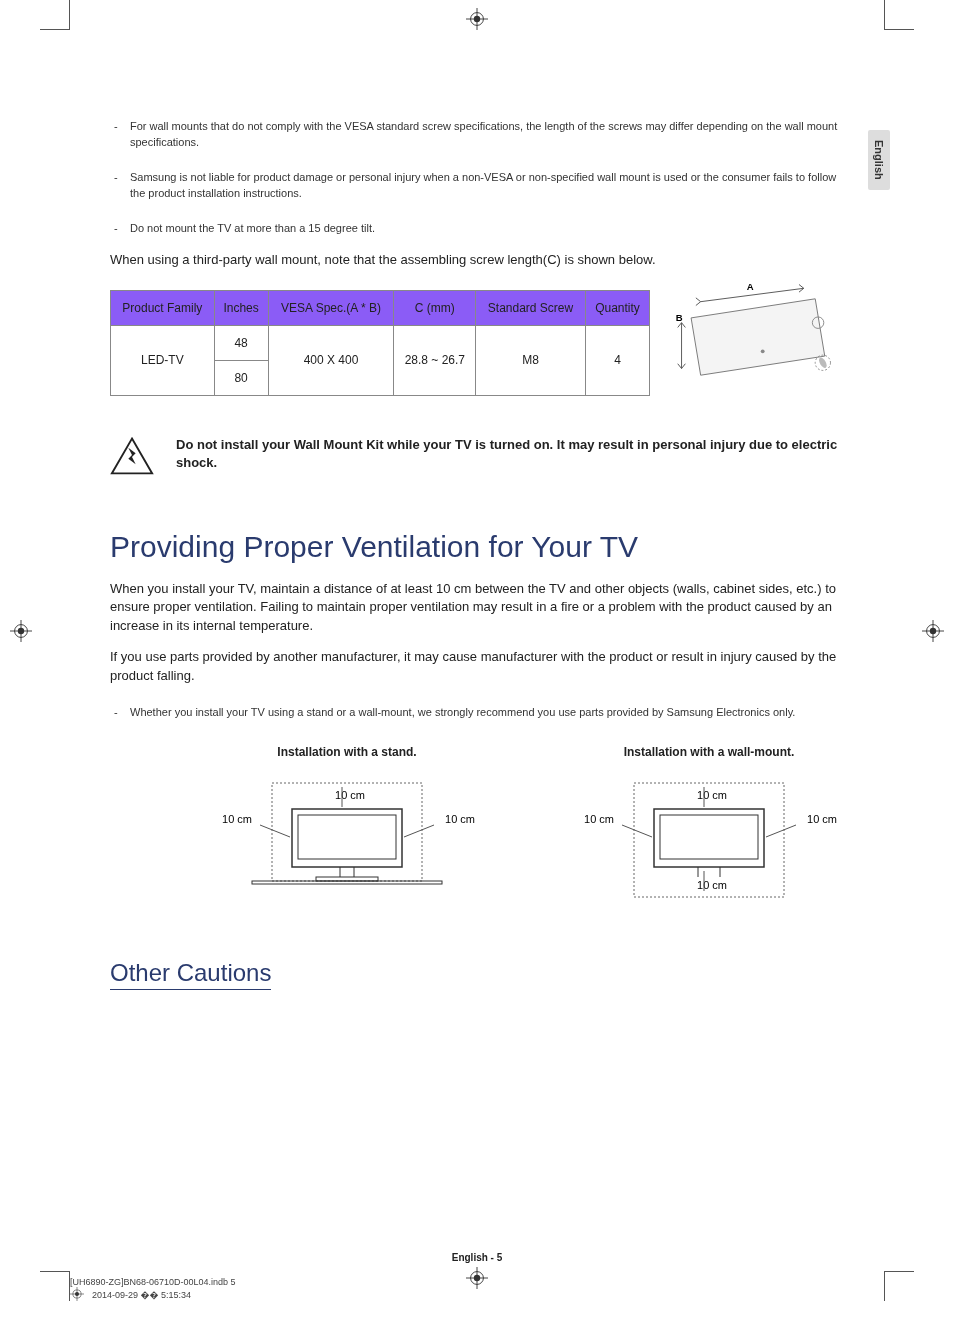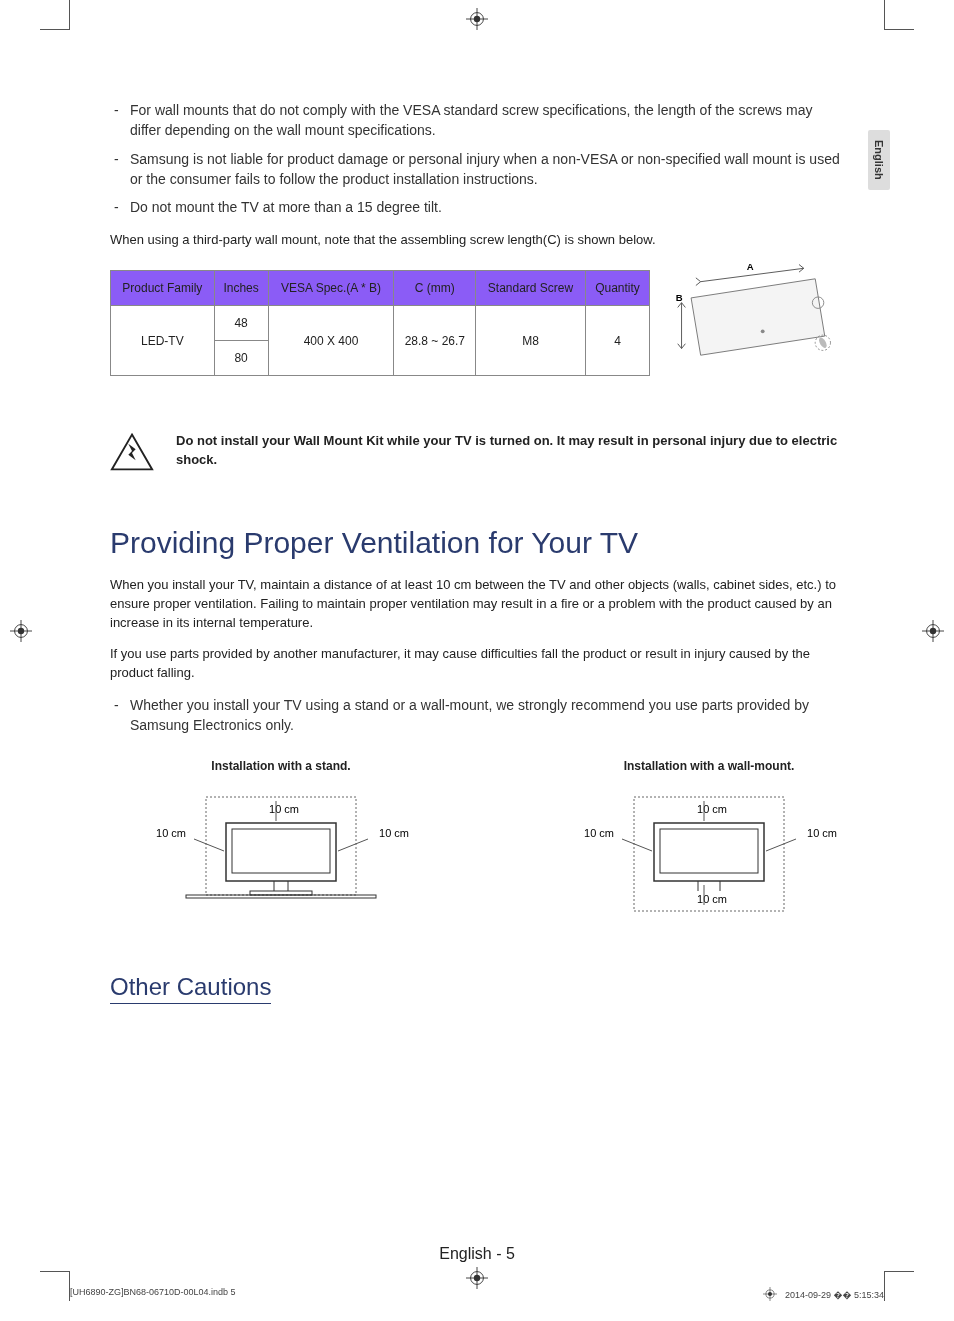--- a/index.html
+++ b/index.html
@@ -41,76 +41,77 @@
     align-items: center;
     justify-content: center;
   }
   .side-tab span {
     writing-mode: vertical-rl;
     font-size: 11px;
     font-weight: 600;
     color: #333;
   }
   ul.dash { list-style: none; padding: 0; margin: 0 0 14px 0; }
-  ul.dash li { position: relative; padding-left: 20px; font-size: 14px; line-height: 1.45; margin-bottom: 8px; color: #333; }
+  ul.dash li { position: relative; padding-left: 20px; font-size: 11px; line-height: 1.45; margin-bottom: 8px; color: #333; margin-top: 19px; }
   ul.dash li::before { content: "-"; position: absolute; left: 4px; top: 0; }
   .plain { font-size: 13px; line-height: 1.45; margin: 0 0 12px 0; }
   table.spec {
     border-collapse: collapse;
     width: 550px;
     margin-top: 8px;
     font-size: 12px;
   }
   table.spec th, table.spec td {
     border: 1px solid #888;
     padding: 10px 6px;
     text-align: center;
     vertical-align: middle;
   }
   table.spec th { font-weight: 400; background: #8b5cf6; }
   .table-row-wrap { display: flex; align-items: flex-start; gap: 22px; }
   .diagram-ab { width: 175px; height: 110px; }
-  .warning-row { display: flex; align-items: flex-start; gap: 22px; margin-top: 56px; }
+  .warning-row { display: flex; align-items: flex-start; gap: 22px; margin-top: 40px; }
   .warn-icon { flex: 0 0 44px; }
   .warn-text { font-size: 13px; font-weight: 700; line-height: 1.45; }
   h1 {
     font-size: 30px;
     font-weight: 400;
     margin: 50px 0 16px 0;
     color: #2a3b6e;
   }
   h2 {
     font-size: 24px;
     font-weight: 400;
     color: #2a3b6e;
     border-bottom: 1px solid #2a3b6e;
     padding-bottom: 2px;
     margin: 50px 0 14px 0;
     display: inline-block;
   }
-  .install-row { display: flex; gap: 32px; margin-top: 24px; justify-content: space-between; padding-left: 36px;}
+  .install-row { display: flex; gap: 92px; margin-top: 24px; justify-content: flex-end; padding-left: 36px;}
   .install-col { text-align: center; }
   .install-col .cap { font-size: 12px; font-weight: 700; margin-bottom: 6px; }
   .inst-svg { width: 270px; height: 140px; }
   .footer-page {
     position: absolute;
     bottom: -22px;
     left: 0; right: 0;
     text-align: center;
-    font-size: 16px;
-    font-weight: 400;
+    font-size: 10px;
+    font-weight: 700;
   }
   .indd-line {
     position: absolute;
     bottom: 20px;
     left: 70px; right: 70px;
     display: flex;
     justify-content: space-between;
     font-size: 9px;
     color: #444;
+    flex-direction: column;
   }
   .indd-right { display: flex; align-items: center; gap: 8px;}
 </style>
 </head>
 <body>
 
 <div class="crop-tl"></div>
 <div class="crop-tr"></div>
 <div class="crop-bl"></div>
 <div class="crop-br"></div>
@@ -213,21 +214,21 @@
       <svg viewBox="0 0 48 42" width="44" height="40">
         <polygon points="24,2 46,40 2,40" fill="none" stroke="#222" stroke-width="2"></polygon>
         <path d="M20 12 L28 18 L24 22 L28 30 L20 24 L24 20 Z" fill="#222"></path>
       </svg>
     </div>
     <div class="warn-text">Do not install your Wall Mount Kit while your TV is turned on. It may result in personal injury due to electric shock.</div>
   </div>
 
   <h1>Providing Proper Ventilation for Your TV</h1>
   <p class="plain">When you install your TV, maintain a distance of at least 10 cm between the TV and other objects (walls, cabinet sides, etc.) to ensure proper ventilation. Failing to maintain proper ventilation may result in a fire or a problem with the product caused by an increase in its internal temperature.</p>
-  <p class="plain">If you use parts provided by another manufacturer, it may cause difficulties fall the product or result in injury caused by the product falling.</p>
+  <p class="plain">If you use parts provided by another manufacturer, it may cause manufacturer with the product or result in injury caused by the product falling.</p>
   <ul class="dash">
     <li>Whether you install your TV using a stand or a wall-mount, we strongly recommend you use parts provided by Samsung Electronics only.</li>
   </ul>
 
   <div class="install-row">
     <div class="install-col">
       <div class="cap">Installation with a stand.</div>
       <svg class="inst-svg" viewBox="0 0 270 140">
         <rect x="60" y="18" width="150" height="98" fill="none" stroke="#666" stroke-dasharray="2 2"></rect>
         <text x="138" y="34" font-size="11" text-anchor="middle">10 cm</text>

